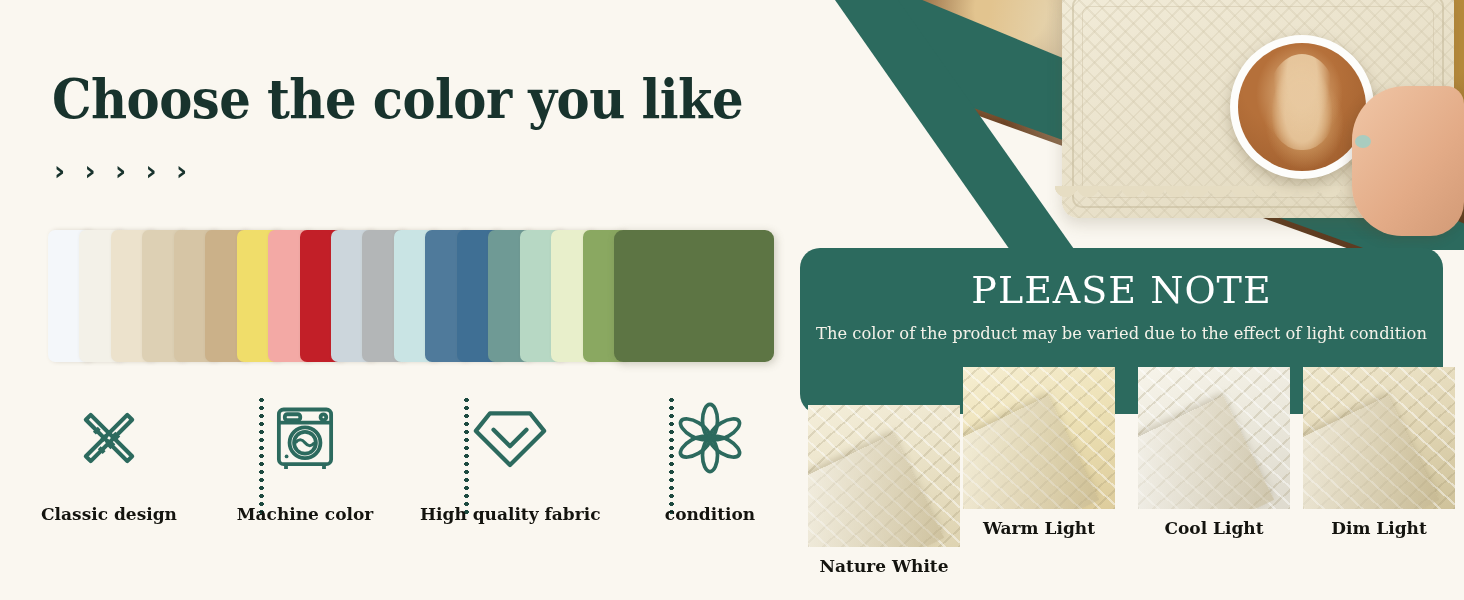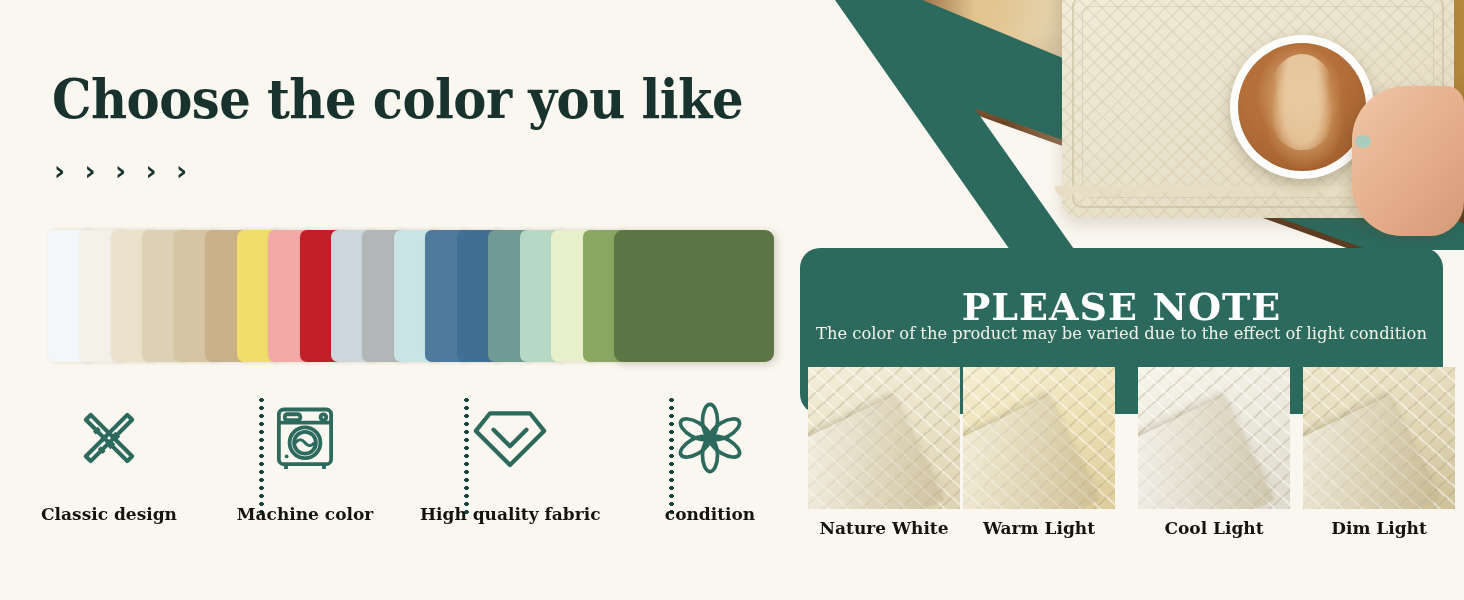--- a/index.html
+++ b/index.html
@@ -142,21 +142,21 @@
     background-size:5px 8px;background-repeat:repeat-y;
   }
 
   
   .note{
     position:absolute;left:800px;top:248px;width:643px;height:166px;
     background:#2c6a5e;border-radius:20px;
   }
   .note-title{
     position:absolute;left:0;right:0;top:20px;text-align:center;
-    font-family:"DejaVu Serif",serif;font-weight:700;font-size:38px;letter-spacing:1px;color:#ffffff;margin-top:16px;
+    font-family:"DejaVu Serif",serif;font-weight:400;font-size:38px;letter-spacing:1px;color:#ffffff;
   }
   .note-sub{
     position:absolute;left:0;right:0;top:75px;text-align:center;
     font-family:"DejaVu Serif",serif;font-size:17px;color:#f4f2e9;white-space:nowrap;
     transform:scaleX(.96);
   }
 
   
   .samples{position:absolute;left:808px;top:367px;width:648px;height:190px;}
   .sample{position:absolute;top:0;width:152px;}
@@ -293,21 +293,21 @@
     </div>
 
   </div>
 
   <div class="note">
     <div class="note-title">PLEASE NOTE</div>
     <div class="note-sub">The color of the product may be varied due to the effect of light condition</div>
   </div>
 
   <div class="samples">
-    <div class="sample nature" style="left:0px;">
+    <div class="sample nature" style="left:0px;margin-top:38px;">
       <div class="sample-img"></div>
       <div class="sample-lbl">Nature White</div>
     </div>
     <div class="sample warm" style="left:155px;">
       <div class="sample-img"></div>
       <div class="sample-lbl">Warm Light</div>
     </div>
     <div class="sample cool" style="left:330px;">
       <div class="sample-img"></div>
       <div class="sample-lbl">Cool Light</div>

